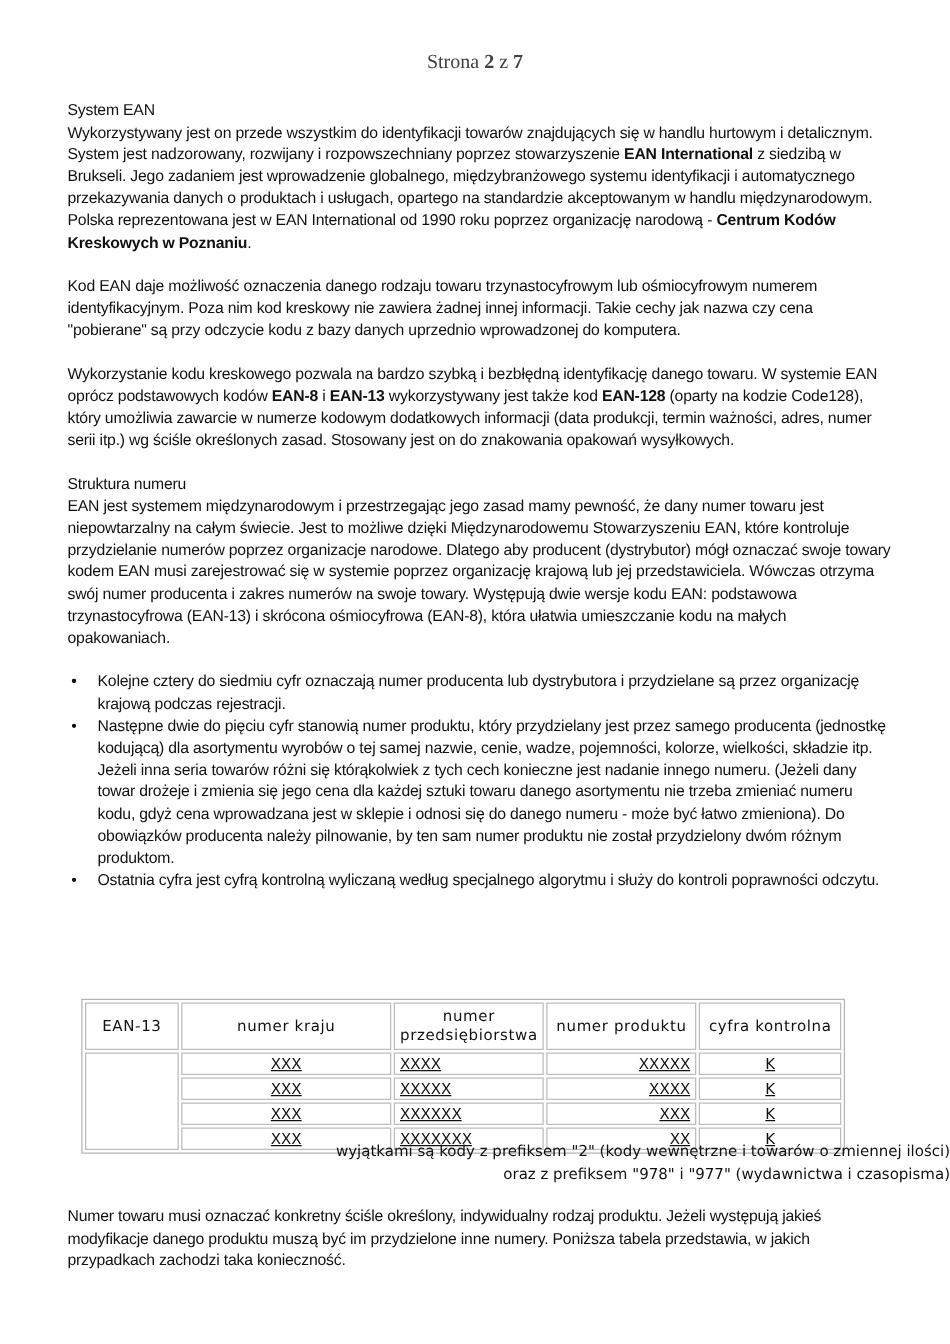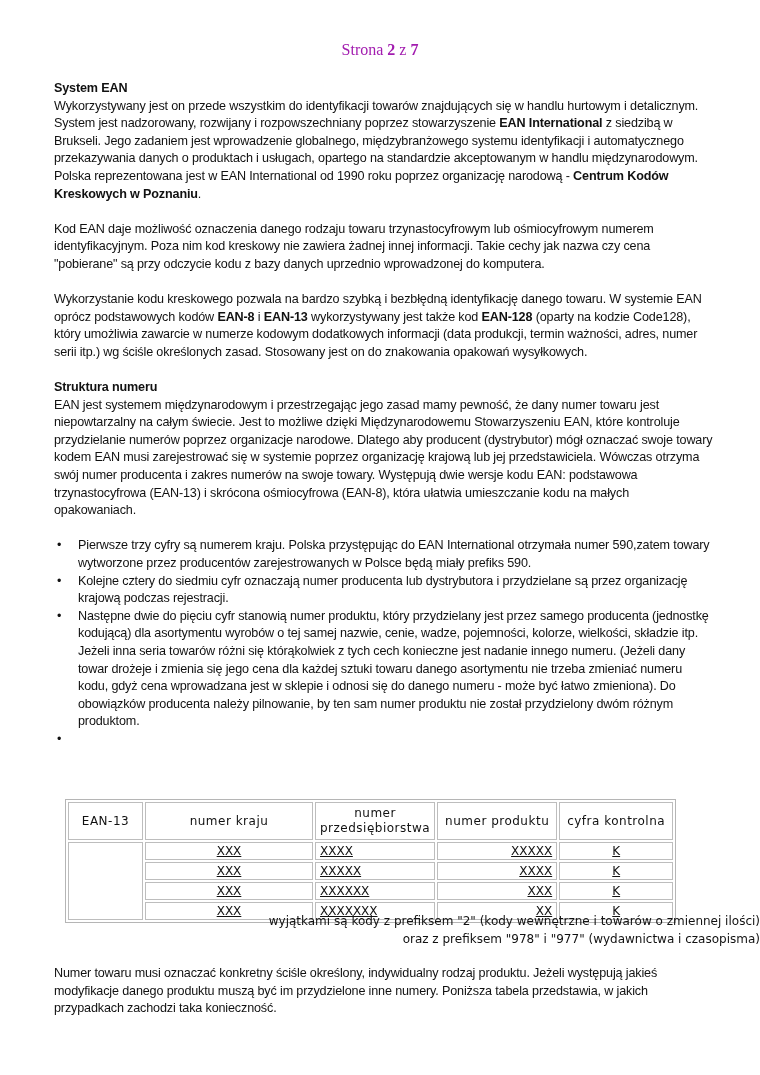--- a/index.html
+++ b/index.html
@@ -1,23 +1,23 @@
 <!DOCTYPE html>
 <html><head>
   <meta charset="utf-8">
   <style>
     html, body { margin: 0; padding: 0; background: #ffffff; }
     body { width: 760px; height: 1075px; position: relative; overflow: hidden; color: #111; }
     .page-header { position: absolute; top: 41px; left: 0; width: 760px; text-align: center;
-      font-family: "Liberation Serif", serif; font-size: 16px; color: #a21caf; }
+      font-family: "Liberation Serif", serif; font-size: 16px; color: #404040; }
     .page-header b { font-weight: bold; }
     .content { position: absolute; left: 54px; top: 80px; width: 660px;
       font-family: "Liberation Sans", sans-serif; font-size: 12.6px; line-height: 17.6px; letter-spacing: -0.15px; }
     .content p { margin: 0; }
-    .heading { font-weight: bold; }
+    .heading { font-weight: normal; }
     .gap { height: 17.6px; }
     ul.bullets { list-style: none; margin: 0; padding: 0; }
     ul.bullets li { position: relative; padding-left: 24px; }
     ul.bullets li .dot { position: absolute; left: 3px; top: 0; }
     .tbl-wrap { position: absolute; left: 65px; top: 799px; }
     table.ean { border-collapse: separate; border-spacing: 2px; border: 1px solid #b5b5b5;
       font-family: "DejaVu Sans", sans-serif; font-size: 12px; color: #111; }
     table.ean td { border: 1px solid #bdbdbd; padding: 0 4px; }
     table.ean tr.head td { height: 36px; text-align: center; letter-spacing: 0.5px; line-height: 15px; }
     table.ean tr.row td { height: 16px; line-height: 16px; text-decoration: underline; }
@@ -45,24 +45,24 @@
   <p><span>Wykorzystywany jest on przede wszystkim do identyfikacji towarów znajdujących się w handlu hurtowym i detalicznym. System jest nadzorowany, rozwijany i rozpowszechniany poprzez stowarzyszenie </span><b>EAN International</b><span> z siedzibą w Brukseli. Jego zadaniem jest wprowadzenie globalnego, międzybranżowego systemu identyfikacji i automatycznego przekazywania danych o produktach i usługach, opartego na standardzie akceptowanym w handlu międzynarodowym. Polska reprezentowana jest w EAN International od 1990 roku poprzez organizację narodową - </span><b>Centrum Kodów Kreskowych w Poznaniu</b><span>.</span></p>
   <div class="gap"></div>
   <p>Kod EAN daje możliwość oznaczenia danego rodzaju towaru trzynastocyfrowym lub ośmiocyfrowym numerem identyfikacyjnym. Poza nim kod kreskowy nie zawiera żadnej innej informacji. Takie cechy jak nazwa czy cena "pobierane" są przy odczycie kodu z bazy danych uprzednio wprowadzonej do komputera.</p>
   <div class="gap"></div>
   <p><span>Wykorzystanie kodu kreskowego pozwala na bardzo szybką i bezbłędną identyfikację danego towaru. W systemie EAN oprócz podstawowych kodów </span><b>EAN-8</b><span> i </span><b>EAN-13</b><span> wykorzystywany jest także kod </span><b>EAN-128</b><span> (oparty na kodzie Code128), który umożliwia zawarcie w numerze kodowym dodatkowych informacji (data produkcji, termin ważności, adres, numer serii itp.) wg ściśle określonych zasad. Stosowany jest on do znakowania opakowań wysyłkowych.</span></p>
   <div class="gap"></div>
   <p class="heading">Struktura numeru</p>
   <p>EAN jest systemem międzynarodowym i przestrzegając jego zasad mamy pewność, że dany numer towaru jest niepowtarzalny na całym świecie. Jest to możliwe dzięki Międzynarodowemu Stowarzyszeniu EAN, które kontroluje przydzielanie numerów poprzez organizacje narodowe. Dlatego aby producent (dystrybutor) mógł oznaczać swoje towary kodem EAN musi zarejestrować się w systemie poprzez organizację krajową lub jej przedstawiciela. Wówczas otrzyma swój numer producenta i zakres numerów na swoje towary. Występują dwie wersje kodu EAN: podstawowa trzynastocyfrowa (EAN-13) i skrócona ośmiocyfrowa (EAN-8), która ułatwia umieszczanie kodu na małych opakowaniach.</p>
   <div class="gap"></div>
   <ul class="bullets">
-    <li><span class="dot">•</span><span>Pierwsze trzy cyfry są numerem kraju. Polska przystępując do EAN International otrzymała numer 590,zatem towary wytworzone przez producentów zarejestrowanych w Polsce będą miały prefiks 590.</span></li>
+    <li><span class="dot">•</span></li>
     <li><span class="dot">•</span><span>Kolejne cztery do siedmiu cyfr oznaczają numer producenta lub dystrybutora i przydzielane są przez organizację krajową podczas rejestracji.</span></li>
     <li><span class="dot">•</span><span>Następne dwie do pięciu cyfr stanowią numer produktu, który przydzielany jest przez samego producenta (jednostkę kodującą) dla asortymentu wyrobów o tej samej nazwie, cenie, wadze, pojemności, kolorze, wielkości, składzie itp. Jeżeli inna seria towarów różni się którąkolwiek z tych cech konieczne jest nadanie innego numeru. (Jeżeli dany towar drożeje i zmienia się jego cena dla każdej sztuki towaru danego asortymentu nie trzeba zmieniać numeru kodu, gdyż cena wprowadzana jest w sklepie i odnosi się do danego numeru - może być łatwo zmieniona). Do obowiązków producenta należy pilnowanie, by ten sam numer produktu nie został przydzielony dwóm różnym produktom.</span></li>
-    <li><span class="dot">•</span></li>
+    <li><span class="dot">•</span><span>Ostatnia cyfra jest cyfrą kontrolną wyliczaną według specjalnego algorytmu i służy do kontroli poprawności odczytu.</span></li>
   </ul>
 </div>
 
 <div class="tbl-wrap">
   <table class="ean">
     <tbody>
         <tr class="head">
       <td class="c1">EAN-13</td>
       <td class="c2">numer kraju</td>
       <td class="c3">numer przedsiębiorstwa</td>

